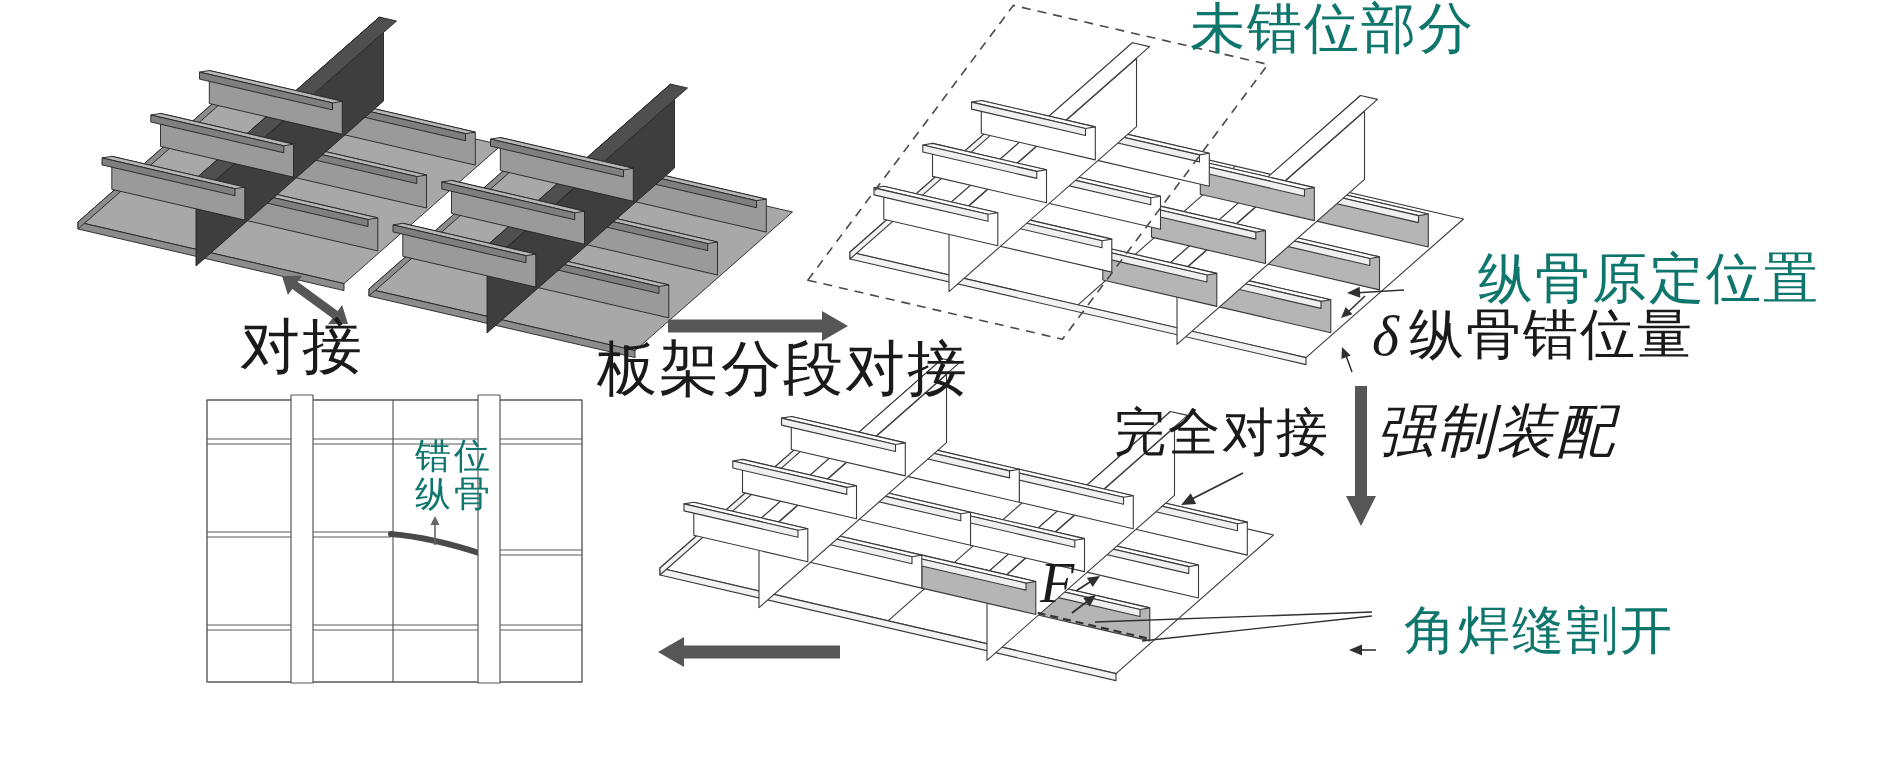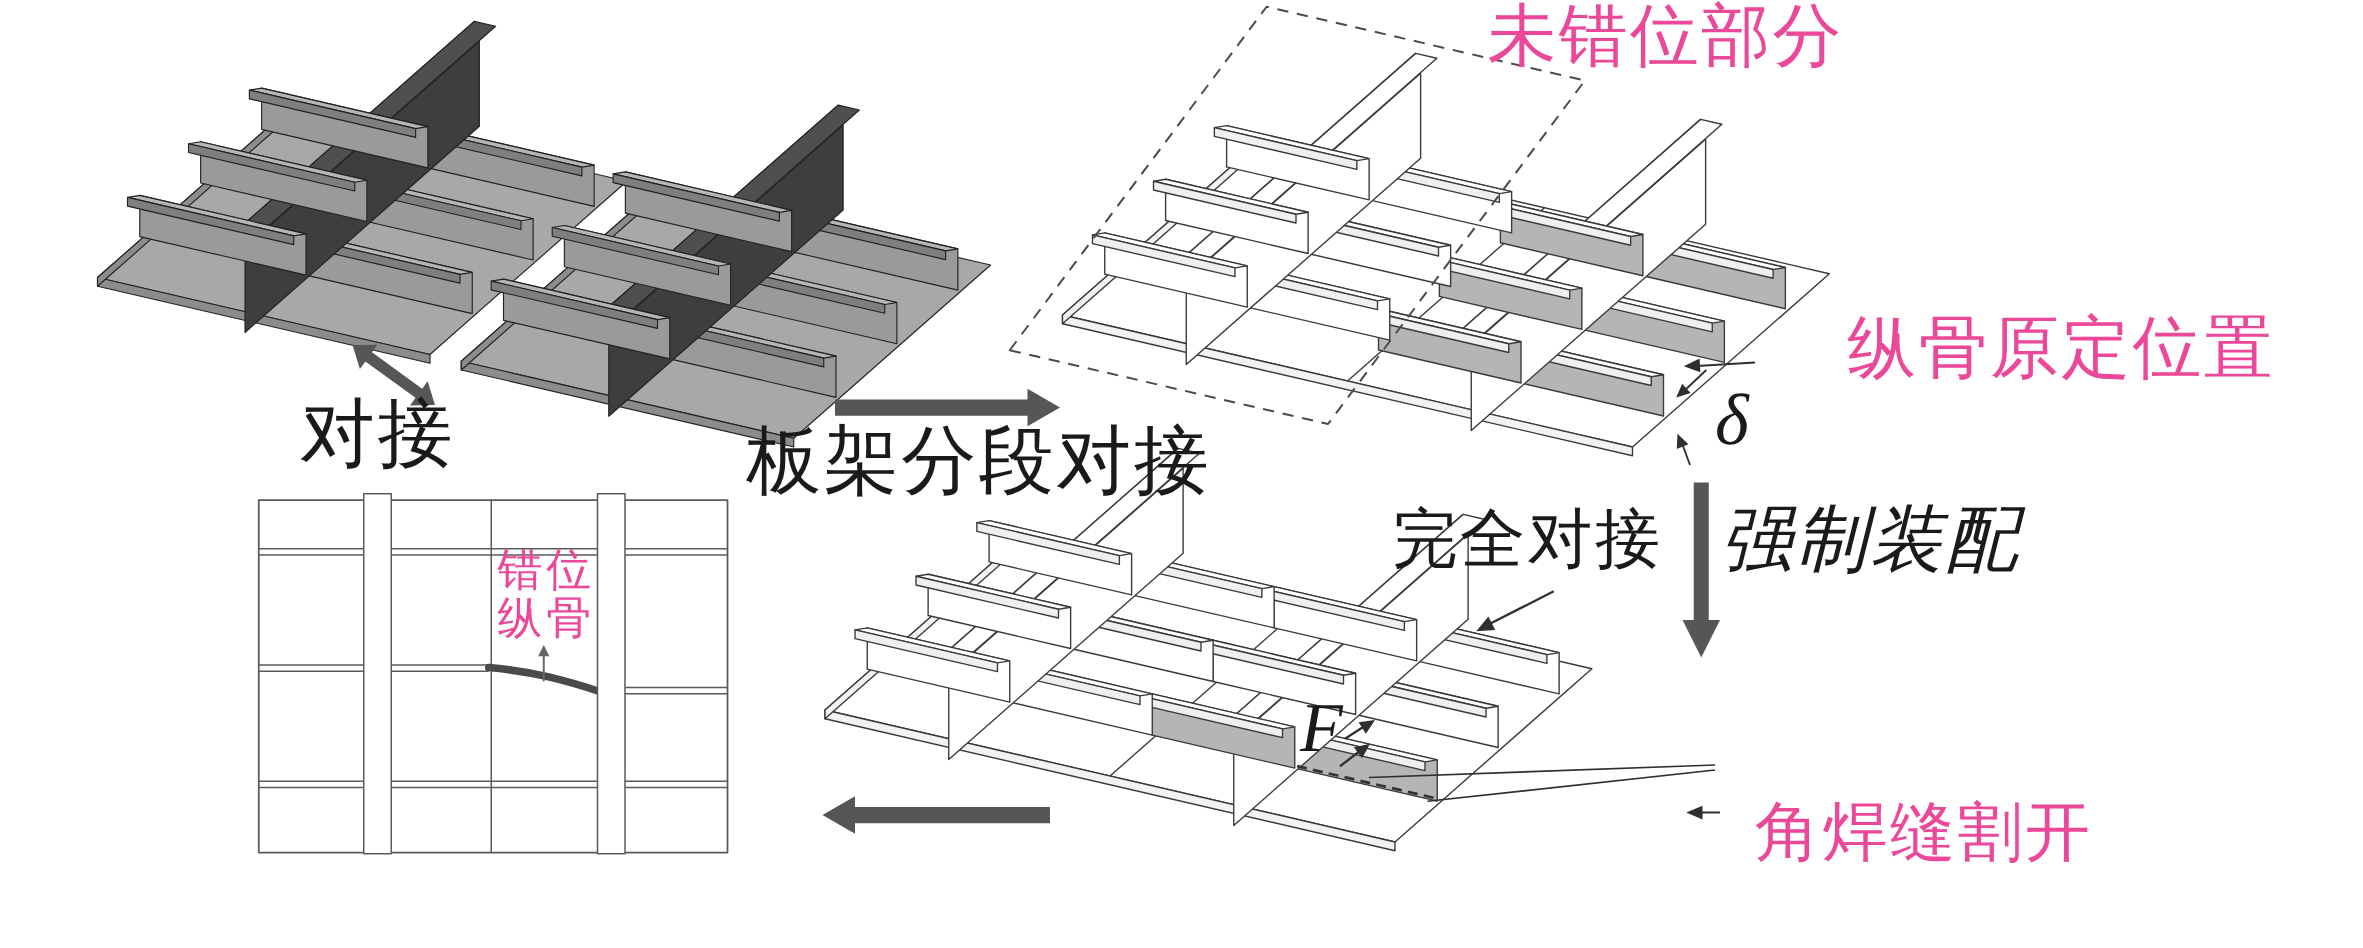--- a/index.html
+++ b/index.html
@@ -2,21 +2,21 @@
 <html><head>
 <meta charset="utf-8">
 <style>
   html,body{margin:0;padding:0;background:#ffffff;}
   .canvas{position:relative;width:1890px;height:758px;background:#fff;overflow:hidden;
           font-family:"Liberation Serif","DejaVu Serif",serif;}
   #scene{position:absolute;left:0;top:0;}
   .lbl{position:absolute;white-space:nowrap;line-height:1.05;letter-spacing:2px;
        font-family:"Liberation Serif","DejaVu Serif",serif;}
   .black{color:#1a1a1a;}
-  .gray{color:#ec4899;}
+  .gray{color:#0f766e;}
   .sz60{font-size:60px;} .sz58{font-size:58px;} .sz55{font-size:55px;}
   .sz52{font-size:52px;margin-left:28px;} .sz36{font-size:36px;}
   .ital{font-style:italic;}
   .delta-row{display:flex;align-items:flex-start;gap:8px;}
   .two-line{text-align:left;letter-spacing:3px;}
 </style>
 </head>
 <body>
 
 <div class="canvas">
@@ -222,29 +222,30 @@
   <div class="lbl black sz60" style="left:597px;top:338px;">板架分段对接</div>
 
   <div class="lbl black sz60" style="left:240px;top:316px;">对接</div>
 
   <div class="lbl gray sz55" style="left:1190px;top:0px;">未错位部分</div>
 
   <div class="lbl gray sz55" style="left:1478px;top:250px;">纵骨原定位置</div>
 
   <div class="lbl delta-row" style="left:1372px;top:306px;">
     <span class="black ital sz58">δ</span>
+    <span class="black sz55">纵骨错位量</span>
   </div>
 
   <div class="lbl black sz58" style="left:1376px;top:402px;font-style:italic;">强制装配</div>
 
   <div class="lbl black sz52" style="left:1086px;top:406px;">完全对接</div>
 
   <div class="lbl black ital" style="left:1040px;top:554px;font-size:56px;">F</div>
 
-  <div class="lbl gray sz52" style="left:1376px;top:640px;">角焊缝割开</div>
-
-
-  <div class="lbl gray sz36 two-line" style="left:398px;top:438px;">
+  <div class="lbl gray sz52" style="left:1376px;top:604px;">角焊缝割开</div>
+
+
+  <div class="lbl gray sz36 two-line" style="left:415px;top:438px;">
     <div>错位</div>
     <div>纵骨</div>
   </div>
 
 </div>
 
 </body></html>

